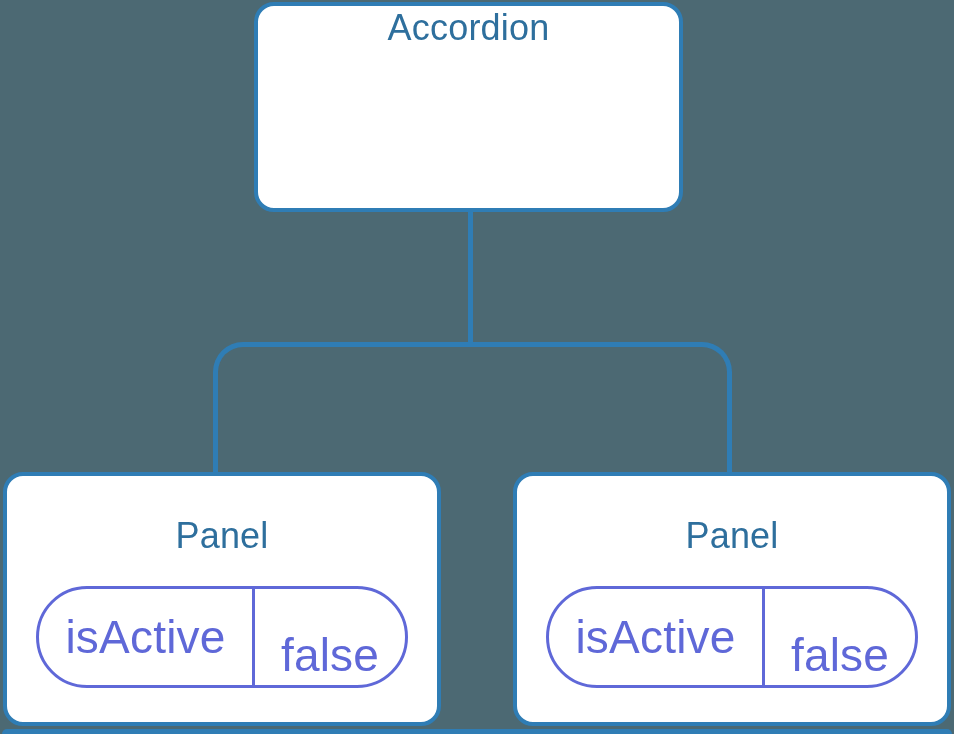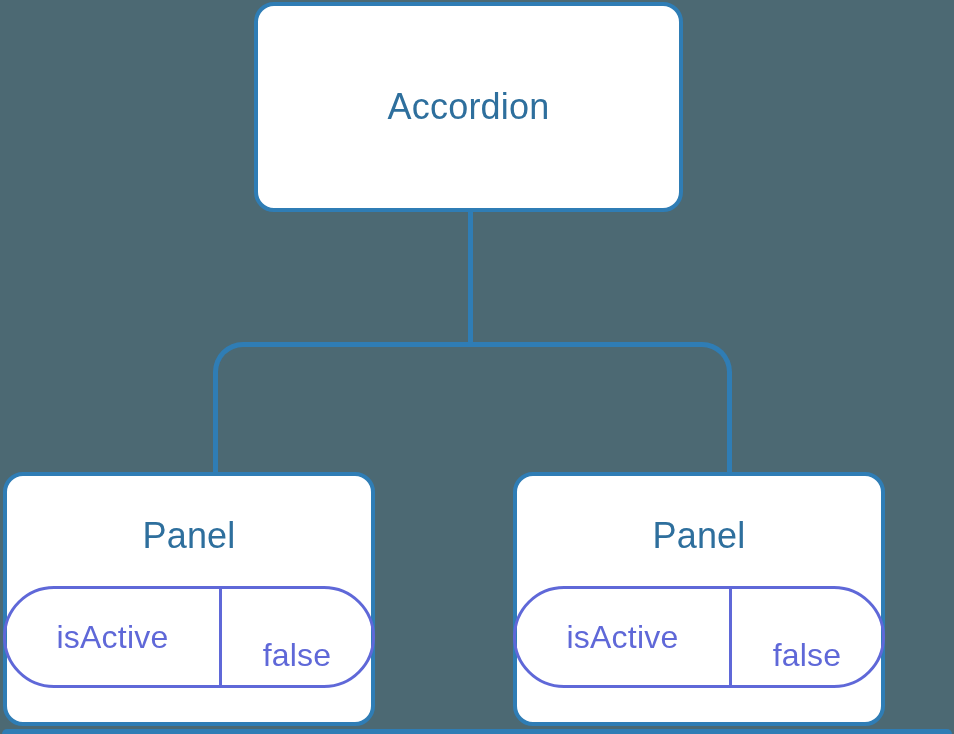--- a/index.html
+++ b/index.html
@@ -25,21 +25,20 @@
     border: 4px solid var(--node-border, #2F7DB5);
     border-radius: 20px;
   }
 
   .node-root {
     left: 254px;
     top: 2px;
     width: 429px;
     height: 210px;
     display: flex;
-    align-items: center;
     justify-content: center;
   }
 
   .node-label {
     color: var(--label-text, #2E6F9D);
     font-size: 36px;
     font-weight: 500;
     letter-spacing: 0.2px;
     line-height: 1.2;
   }
@@ -63,21 +62,21 @@
     height: 130px;
     border-top: 5px solid var(--connector, #2F7DB5);
     border-left: 5px solid var(--connector, #2F7DB5);
     border-right: 5px solid var(--connector, #2F7DB5);
     border-radius: 30px 30px 0 0;
   }
 
   
   .node-panel {
     top: 472px;
-    width: 372px;
+    width: 438px;
     height: 254px;
     display: flex;
     flex-direction: column;
     align-items: center;
   }
   .node-panel.left  { left: 3px; }
   .node-panel.right { left: 513px; }
 
   .panel-title {
     margin-top: 38px;
@@ -98,21 +97,21 @@
     display: flex;
     align-items: stretch;
     overflow: hidden;
   }
 
   .pill-cell {
     display: flex;
     align-items: center;
     justify-content: center;
     color: var(--state-accent, #5F68D8);
-    font-size: 32px;
+    font-size: 46px;
     font-weight: 400;
     letter-spacing: 0.2px;
   }
 
   .pill-cell.key {
     flex: 0 0 213px;
     border-right: 3px solid var(--state-accent, #5F68D8);
   }
 
   .pill-cell.value {

